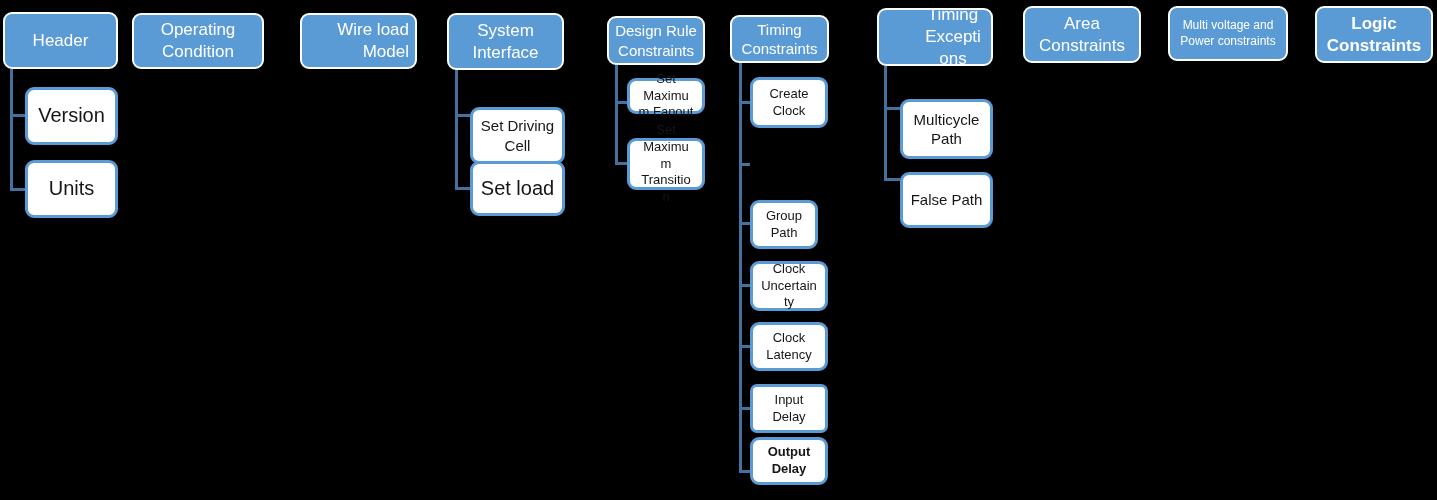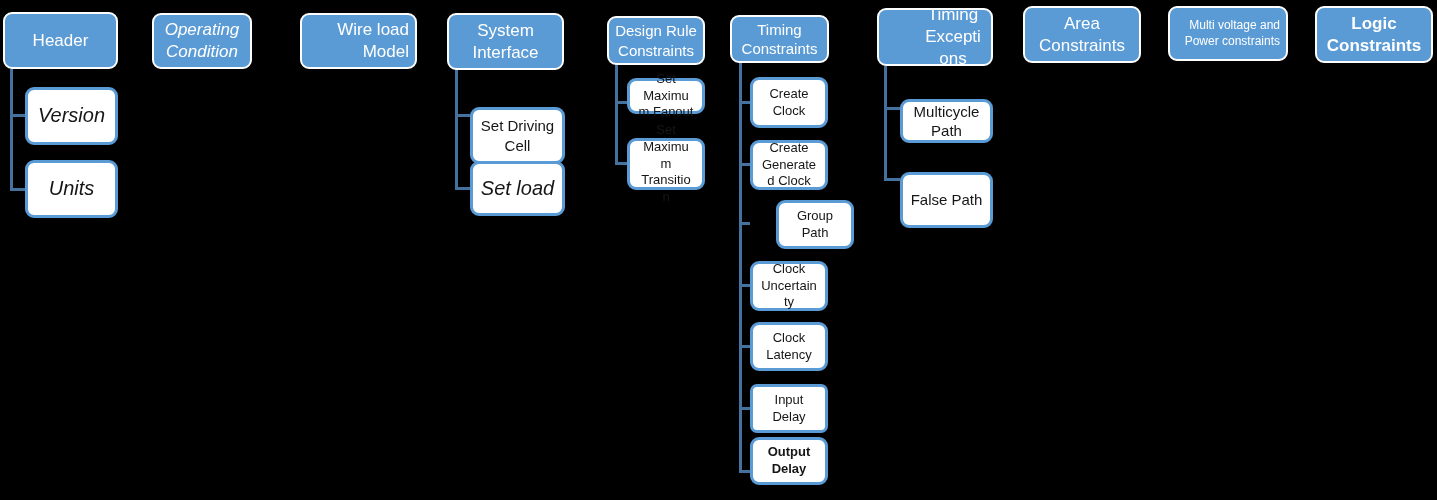--- a/index.html
+++ b/index.html
@@ -33,48 +33,48 @@
     background: #5B9BD5;
     border: 2px solid #FDFDFD;
     color: #FFFFFF;
   }
   .child {
     background: #FFFFFF;
     border: 3px solid #5B9BD5;
     color: #161616;
   }
   .line { position: absolute; background: #44719E; }
-  .fs20 { font-size: 20px; font-style: italic; }
+  .fs20 { font-size: 20px; }
   .fs17 { font-size: 17px; }
   .fs15 { font-size: 15px; }
   .fs15t { font-size: 15px; margin-top: 20px; }
   .fs15t span { padding: 0 2px; }
   .fs13 { font-size: 13px; }
   .fs13 span { padding: 0 8px; }
-  .fs12 { font-size: 12px; text-align: right; }
+  .fs12 { font-size: 12px; }
 </style>
 </head>
 <body>
 
 <div class="canvas">
 
   <div class="node hdr fs17" style="left:3px; top:12px; width:115px; height:57px;">
     <span>Header</span>
   </div>
   <div class="line" style="left:10px; top:69px; width:3px; height:122px;"></div>
   <div class="line" style="left:10px; top:114px; width:15px; height:3px;"></div>
   <div class="line" style="left:10px; top:188px; width:15px; height:3px;"></div>
   <div class="node child fs20" style="left:25px; top:87px; width:93px; height:58px;">
     <span>Version</span>
   </div>
   <div class="node child fs20" style="left:25px; top:160px; width:93px; height:58px;">
     <span>Units</span>
   </div>
 
-  <div class="node hdr fs17" style="left:152px; top:13px; width:100px; height:56px;font-style:italic;">
+  <div class="node hdr fs17" style="left:132px; top:13px; width:132px; height:56px;">
     <span>Operating Condition</span>
   </div>
 
   <div class="node hdr fs17" style="left:300px; top:13px; width:117px; height:56px;text-align:right;">
     <span>Wire load Model</span>
   </div>
 
   <div class="node hdr fs17" style="left:447px; top:13px; width:117px; height:57px;">
     <span>System Interface</span>
   </div>
@@ -108,24 +108,21 @@
   <div class="line" style="left:739px; top:101px; width:11px; height:3px;"></div>
   <div class="line" style="left:739px; top:163px; width:11px; height:3px;"></div>
   <div class="line" style="left:739px; top:222px; width:11px; height:3px;"></div>
   <div class="line" style="left:739px; top:284px; width:11px; height:3px;"></div>
   <div class="line" style="left:739px; top:345px; width:11px; height:3px;"></div>
   <div class="line" style="left:739px; top:407px; width:11px; height:3px;"></div>
   <div class="line" style="left:739px; top:470px; width:11px; height:3px;"></div>
   <div class="node child fs13" style="left:750px; top:77px; width:78px; height:51px;">
     <span>Create Clock</span>
   </div>
-  <div class="node child fs13" style="left:750px; top:140px; width:78px; height:50px;">
-    <span>Create Generated Clock</span>
-  </div>
-  <div class="node child fs13" style="left:776px; top:200px; width:78px; height:49px;">
+  <div class="node child fs13" style="left:750px; top:200px; width:68px; height:49px;">
     <span>Group Path</span>
   </div>
   <div class="node child fs13" style="left:750px; top:261px; width:78px; height:50px;">
     <span>Clock Uncertainty</span>
   </div>
   <div class="node child fs13" style="left:750px; top:322px; width:78px; height:49px;">
     <span>Clock Latency</span>
   </div>
   <div class="node child fs13" style="left:750px; top:384px; width:78px; height:49px;border-radius:7px;">
     <span>Input Delay</span>
@@ -133,21 +130,21 @@
   <div class="node child fs13" style="left:750px; top:437px; width:78px; height:48px;font-weight:bold;">
     <span>Output Delay</span>
   </div>
 
   <div class="node hdr fs17" style="left:877px; top:8px; width:116px; height:58px;padding-left:36px;">
     <span>Timing Exceptions</span>
   </div>
   <div class="line" style="left:884px; top:66px; width:3px; height:115px;"></div>
   <div class="line" style="left:884px; top:107px; width:16px; height:3px;"></div>
   <div class="line" style="left:884px; top:178px; width:16px; height:3px;"></div>
-  <div class="node child fs15t" style="left:900px; top:79px; width:93px; height:44px;">
+  <div class="node child fs15t" style="left:900px; top:79px; width:93px; height:60px;">
     <span>Multicycle Path</span>
   </div>
   <div class="node child fs15t" style="left:900px; top:152px; width:93px; height:56px;">
     <span>False Path</span>
   </div>
 
   <div class="node hdr fs17" style="left:1023px; top:6px; width:118px; height:57px;">
     <span>Area Constraints</span>
   </div>
 

